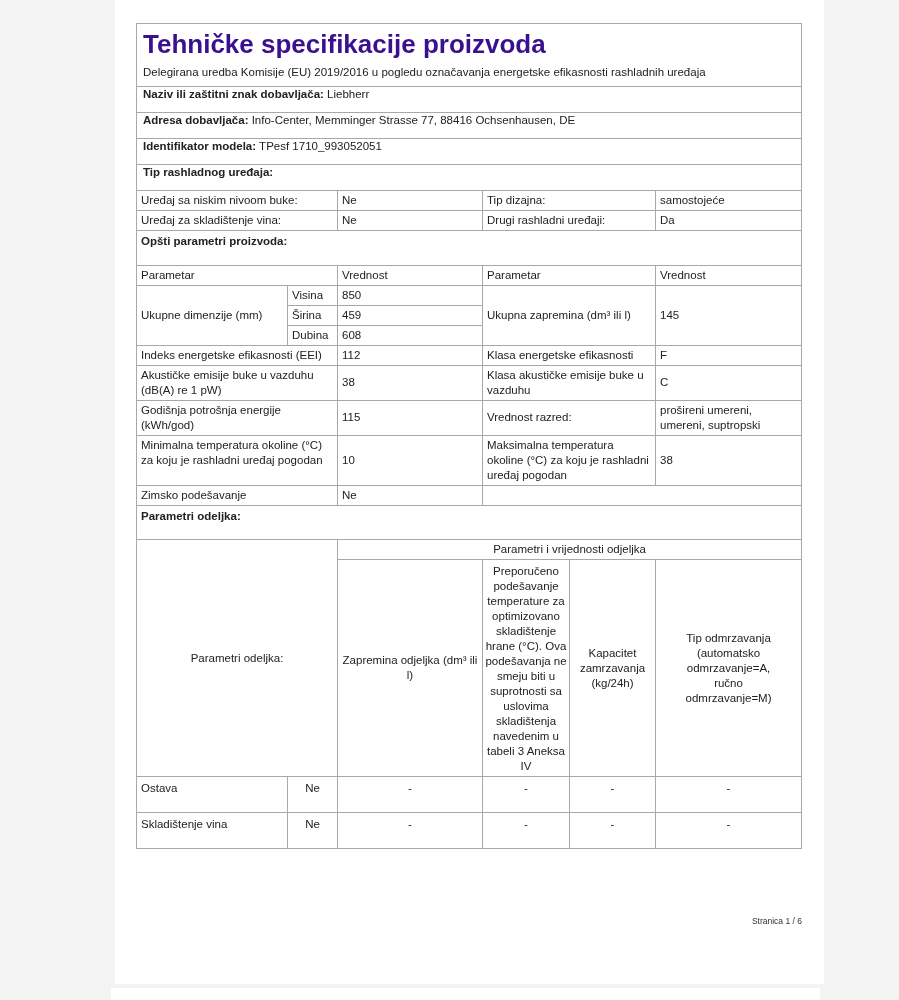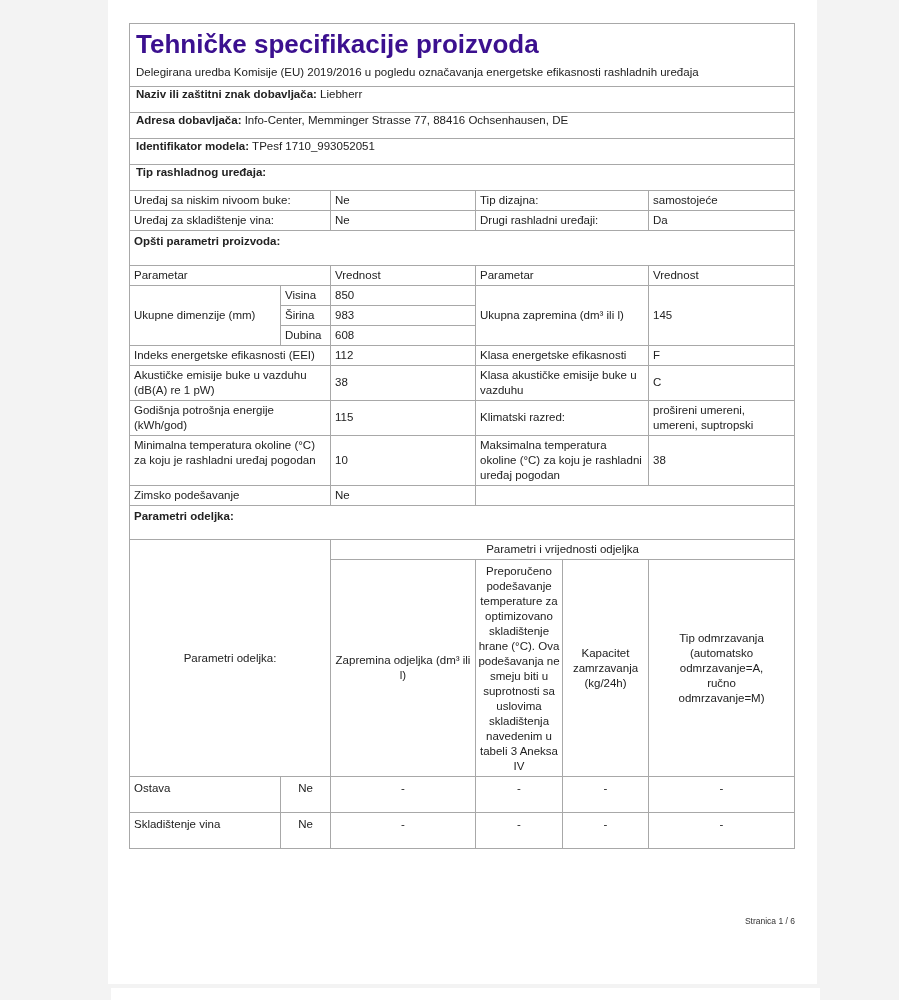--- a/index.html
+++ b/index.html
@@ -1,18 +1,18 @@
 <!DOCTYPE html>
 <html><head>
 <meta charset="utf-8">
 <style>
   * { box-sizing: border-box; margin: 0; padding: 0; }
   html, body { width: 899px; height: 1000px; overflow: hidden; background: #f3f3f3; }
   body { font-family: "Liberation Sans", sans-serif; color: #222; position: relative; }
-  .page { position: absolute; left: 108px; top: 0; width: 709px; height: 984px; background: #fff; }
+  .page { position: absolute; left: 115px; top: 0; width: 709px; height: 984px; background: #fff; }
   .page2 { position: absolute; left: 111px; top: 988px; width: 709px; height: 20px; background: #fff; }
   .sheet { position: absolute; left: 21px; top: 23px; width: 665px; font-size: 11.5px; line-height: 15px; }
   table { border-collapse: collapse; width: 100%; table-layout: fixed; }
   td { border: 1px solid #a8a8a8; padding: 2px 4px; vertical-align: top; }
   .title { font-family: "Liberation Sans", sans-serif; font-weight: bold; font-size: 26px; line-height: 34px; color: #3b108f; padding: 3px 6px 0 6px; border-bottom: none; }
   .sub { font-size: 11.5px; padding: 4px 12px 6px 6px; border-top: none; }
   .full { padding: 0 6px; height: 26px; }
   .b { font-weight: bold; }
   .mid { vertical-align: middle; }
   .c { text-align: center; }
@@ -91,21 +91,21 @@
 
       <tr>
         <td rowspan="3" class="mid">Ukupne dimenzije (mm)</td>
         <td>Visina</td>
         <td>850</td>
         <td colspan="2" rowspan="3" class="mid">Ukupna zapremina (dm³ ili l)</td>
         <td rowspan="3" class="mid">145</td>
       </tr>
       <tr>
         <td>Širina</td>
-        <td>983</td>
+        <td>459</td>
       </tr>
       <tr>
         <td>Dubina</td>
         <td>608</td>
       </tr>
 
       <tr>
         <td colspan="2">Indeks energetske efikasnosti (EEI)</td>
         <td>112</td>
         <td colspan="2">Klasa energetske efikasnosti</td>
@@ -113,21 +113,21 @@
       </tr>
       <tr>
         <td colspan="2">Akustičke emisije buke u vazduhu (dB(A) re 1 pW)</td>
         <td class="mid">38</td>
         <td colspan="2">Klasa akustičke emisije buke u vazduhu</td>
         <td class="mid">C</td>
       </tr>
       <tr>
         <td colspan="2">Godišnja potrošnja energije (kWh/god)</td>
         <td class="mid">115</td>
-        <td colspan="2" class="mid">Klimatski razred:</td>
+        <td colspan="2" class="mid">Vrednost razred:</td>
         <td>prošireni umereni, umereni, suptropski</td>
       </tr>
       <tr>
         <td colspan="2">Minimalna temperatura okoline (°C) za koju je rashladni uređaj pogodan</td>
         <td class="mid">10</td>
         <td colspan="2">Maksimalna temperatura okoline (°C) za koju je rashladni uređaj pogodan</td>
         <td class="mid">38</td>
       </tr>
       <tr>
         <td colspan="2">Zimsko podešavanje</td>

